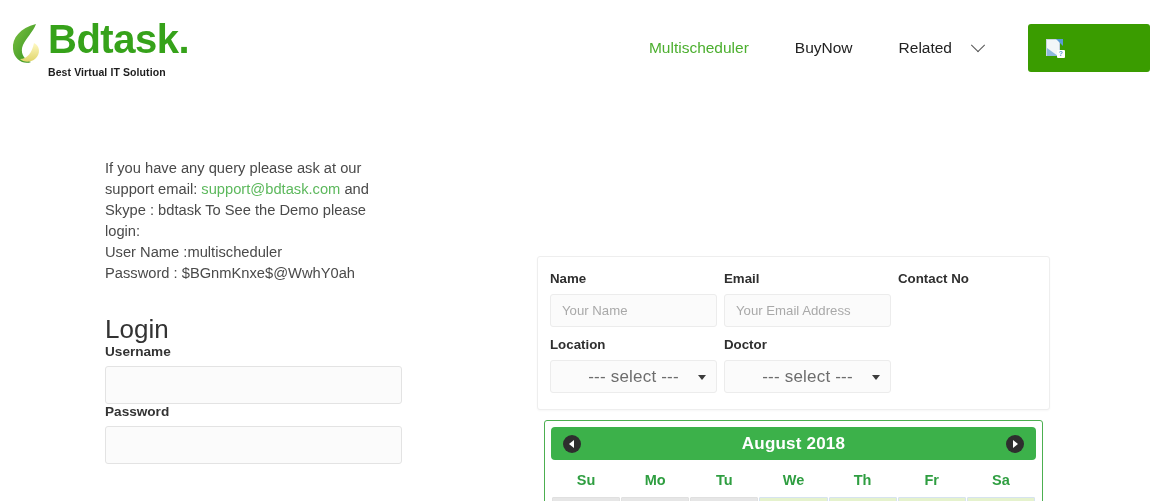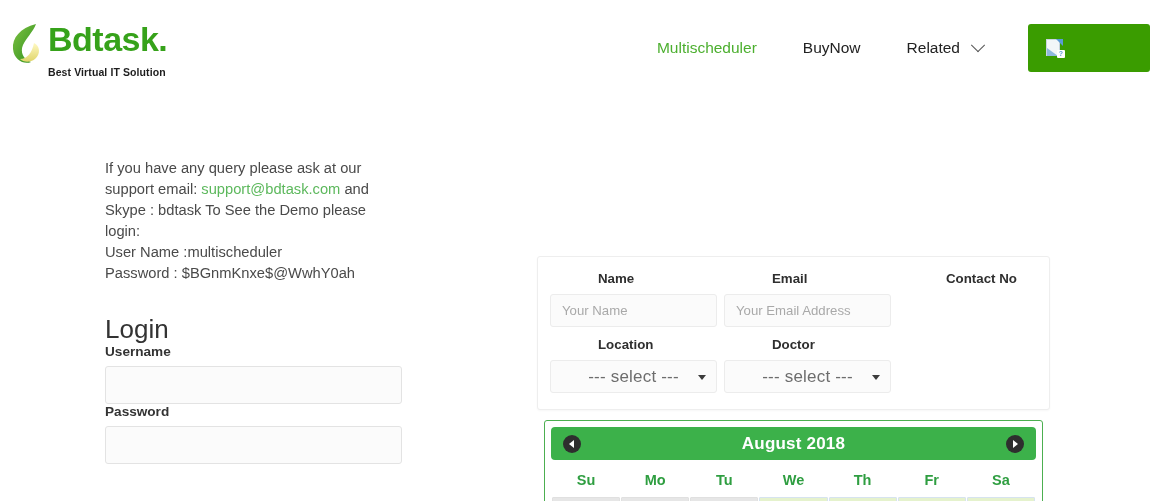--- a/index.html
+++ b/index.html
@@ -33,21 +33,21 @@
     width: 34px;
     height: 46px;
     position: relative;
     margin-right: 4px;
     flex: none;
   }
   .brand-text {
     padding-top: 1px;
   }
   .brand-name {
-    font-size: 34px;
+    font-size: 40px;
     font-weight: bold;
     color: #36a21a;
     line-height: 36px;
     letter-spacing: -0.5px;
   }
   .brand-tag {
     font-size: 10.5px;
     font-weight: bold;
     color: #1d1d1d;
     line-height: 12px;
@@ -65,21 +65,21 @@
   .nav-link {
     font-size: 15.5px;
     color: #222222;
     text-decoration: none;
     padding: 0 23px;
     line-height: 24px;
     white-space: nowrap;
     cursor: pointer;
   }
   .nav-link.active { color: #4caf2f; }
-  .nav-link.has-caret { display: inline-flex; align-items: center; gap: 13px; }
+  .nav-link.has-caret { display: inline-flex; align-items: center; gap: 21px; }
   .caret-down {
     display: inline-block;
     width: 9px;
     height: 9px;
     border-right: 1.4px solid #555;
     border-bottom: 1.4px solid #555;
     transform: rotate(45deg) translate(-2px, -2px);
   }
   .nav-cta {
     margin-left: 22px;
@@ -206,21 +206,20 @@
   }
   .form-row + .form-row { margin-top: 10px; }
   .form-group { width: 143px; }
   .form-group-label {
     font-size: 13.3px;
     font-weight: bold;
     color: #2f2f2f;
     line-height: 16px;
     margin-bottom: 7px;
     white-space: nowrap;
-    margin-left: 48px;
   }
   .panel-input,
   .panel-select {
     width: 167px;
     height: 33px;
     box-sizing: border-box;
     border: 1px solid #ececec;
     border-radius: 3px;
     background: #fbfbfb;
     font-size: 13.2px;

